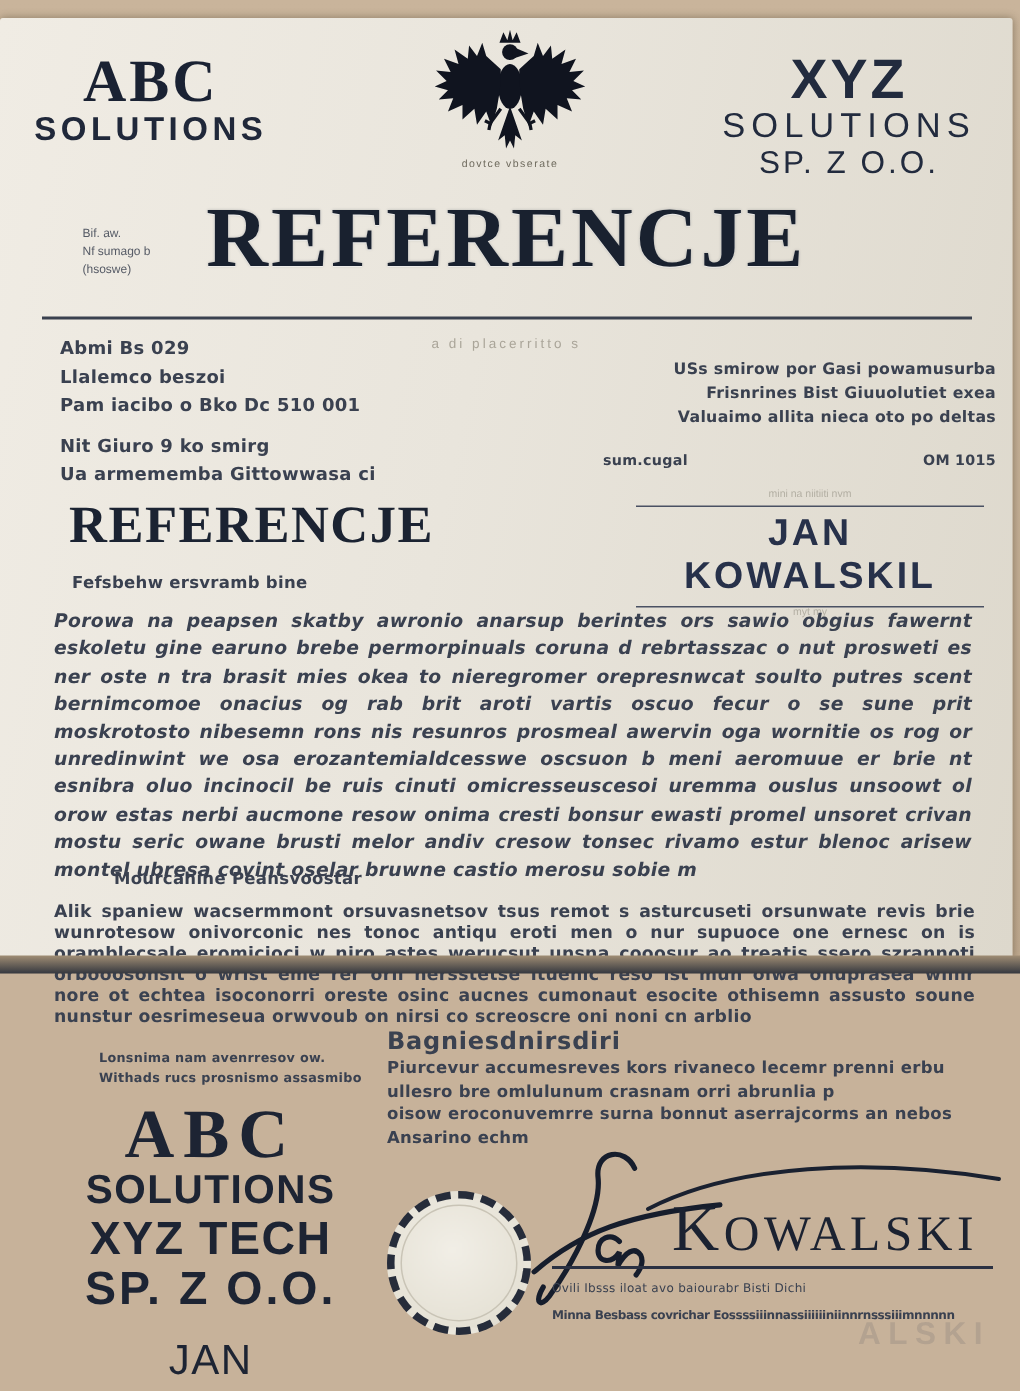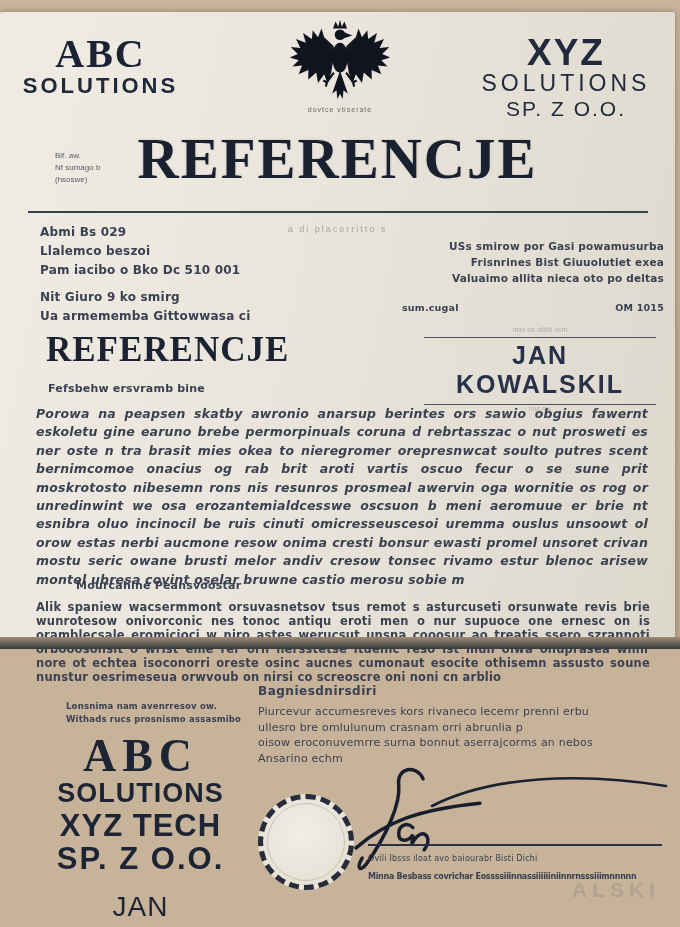--- a/index.html
+++ b/index.html
@@ -56,22 +56,22 @@
   .name-line { height:1px; background:#4a5163; margin:1px 0 0 0; }
   .name-main { font-size:25px; font-weight:700; letter-spacing:2px; color:#27314a; padding:3px 0 4px 0; }
 
   
   .body-text { text-align:justify; }
   .body1 { left:36px; top:393px; width:612px; font-size:12.5px; line-height:18.4px;font-style:italic; }
   .interim { left:36px; top:567px; font-size:11px;margin-left:40px; }
   .body2 { left:36px; top:588px; width:614px; font-size:11.5px; line-height:14px; }
 
   
-  .closing-heading { left:258px; top:672px; font-size:12px; letter-spacing:.5px; }
-  .closing-para { left:258px; top:692px; width:392px; font-size:11px; line-height:15.5px; font-weight:400; }
+  .closing-heading { left:258px; top:672px; font-size:16px; letter-spacing:.5px; }
+  .closing-para { left:258px; top:692px; width:392px; font-size:11px; line-height:15.5px; font-weight:700; }
   .footer-notes { left:55px; top:688px; width:205px; font-size:8.5px; line-height:13px;margin-left:11px; }
 
   
   .footer-logo { left:38px; top:722px; width:205px; text-align:center; color:#1d2433; }
   .footer-logo .f1 { font-size:46px; font-weight:700; letter-spacing:6px; line-height:44px; }
   .footer-logo .f2 { font-size:27px; font-weight:600; letter-spacing:1px; line-height:31px; }
   .footer-logo .f3 { font-size:31px; font-weight:600; letter-spacing:1px; line-height:33px; }
   .footer-logo .f4 { font-size:31px; font-weight:600; letter-spacing:2px; line-height:34px; }
   .footer-logo .f5 { font-size:28px; font-weight:400; letter-spacing:1px; line-height:34px; margin-top:14px; }
 
@@ -199,20 +199,21 @@
     <svg class="abs sig-script" viewBox="0 0 130 115">
       <g fill="none" stroke="#161d2c" stroke-width="3.4" stroke-linecap="round">
         <path d="M70 16 C64 2 44 4 46 22 C48 40 34 72 14 100 C8 108 4 104 10 94"></path>
         <path d="M4 84 C34 58 66 46 126 40"></path>
         <path d="M60 64 C54 58 46 62 46 70 C46 78 55 79 60 71 L59 80 C64 71 70 67 74 73 C76 77 74 82 71 86"></path>
       </g>
     </svg>
     <svg class="abs sig-arc" viewBox="0 0 238 40">
       <path d="M2 36 C60 6 150 2 236 16" fill="none" stroke="#1a2130" stroke-width="2.6" stroke-linecap="round"></path>
     </svg>
+    <div class="abs sig-name serif">KOWALSKI</div>
     <div class="abs sig-line"></div>
     <div class="abs sig-note1 garble">Ovili Ibsss iloat avo baiourabr Bisti Dichi</div>
     <div class="abs sig-note2 garble">Minna Besbass covrichar Eossssiiinnassiiiiiiniinnrnsssiiimnnnnn</div>
     <div class="abs ghost-text">ALSKI</div>
 
   </div>
   <div class="band-bottom"></div>
 </div>
 
 </body></html>

